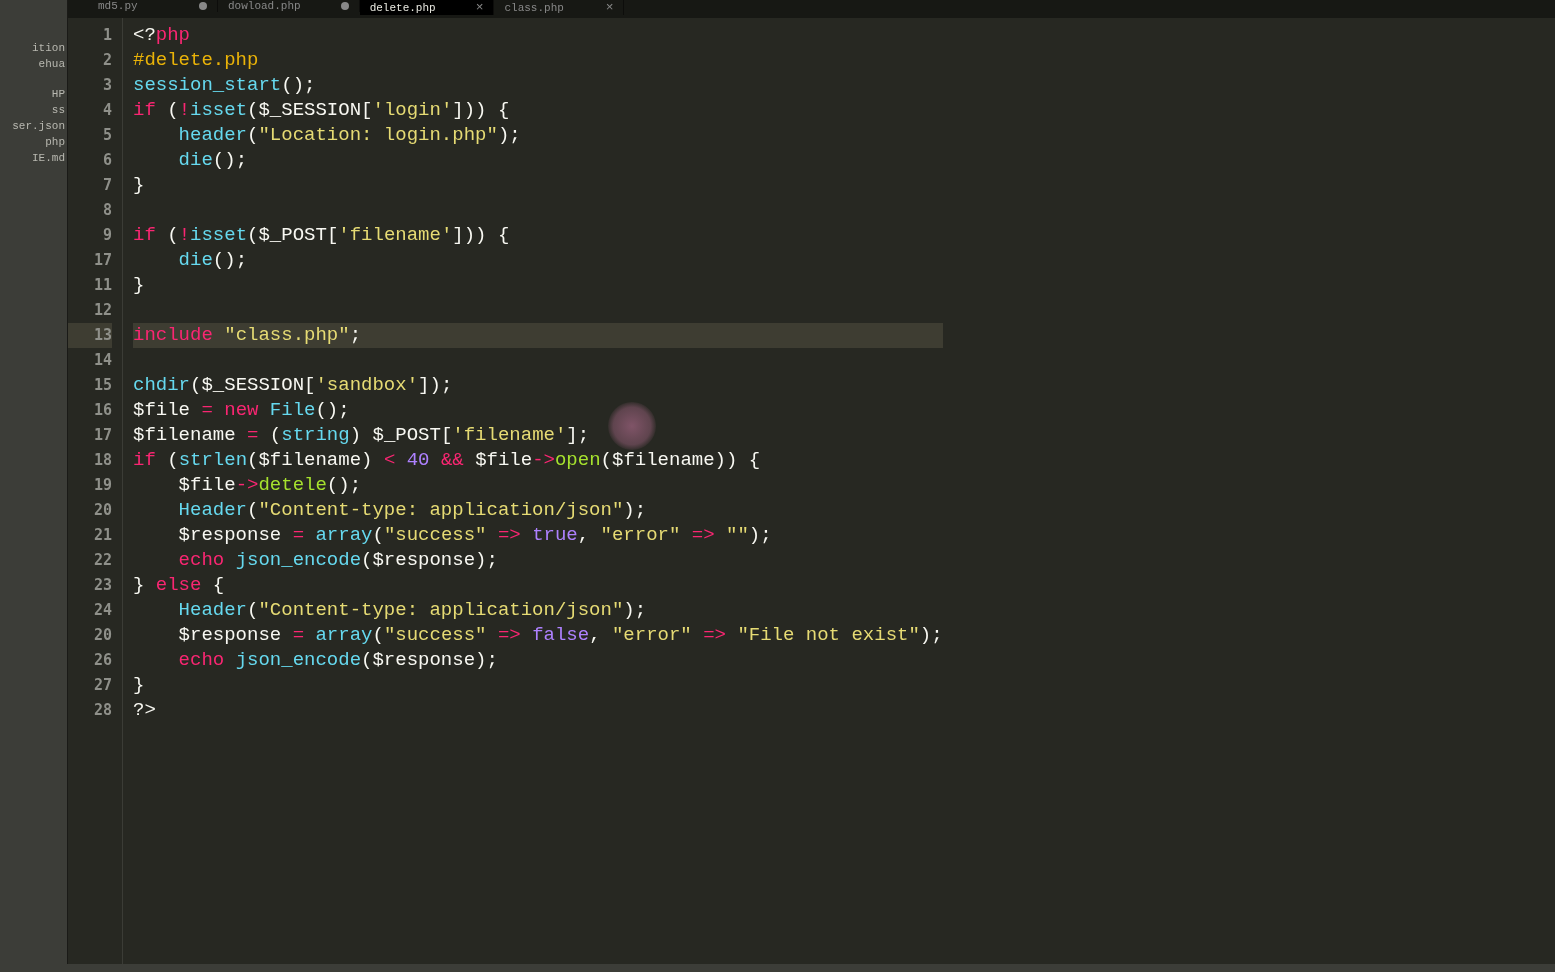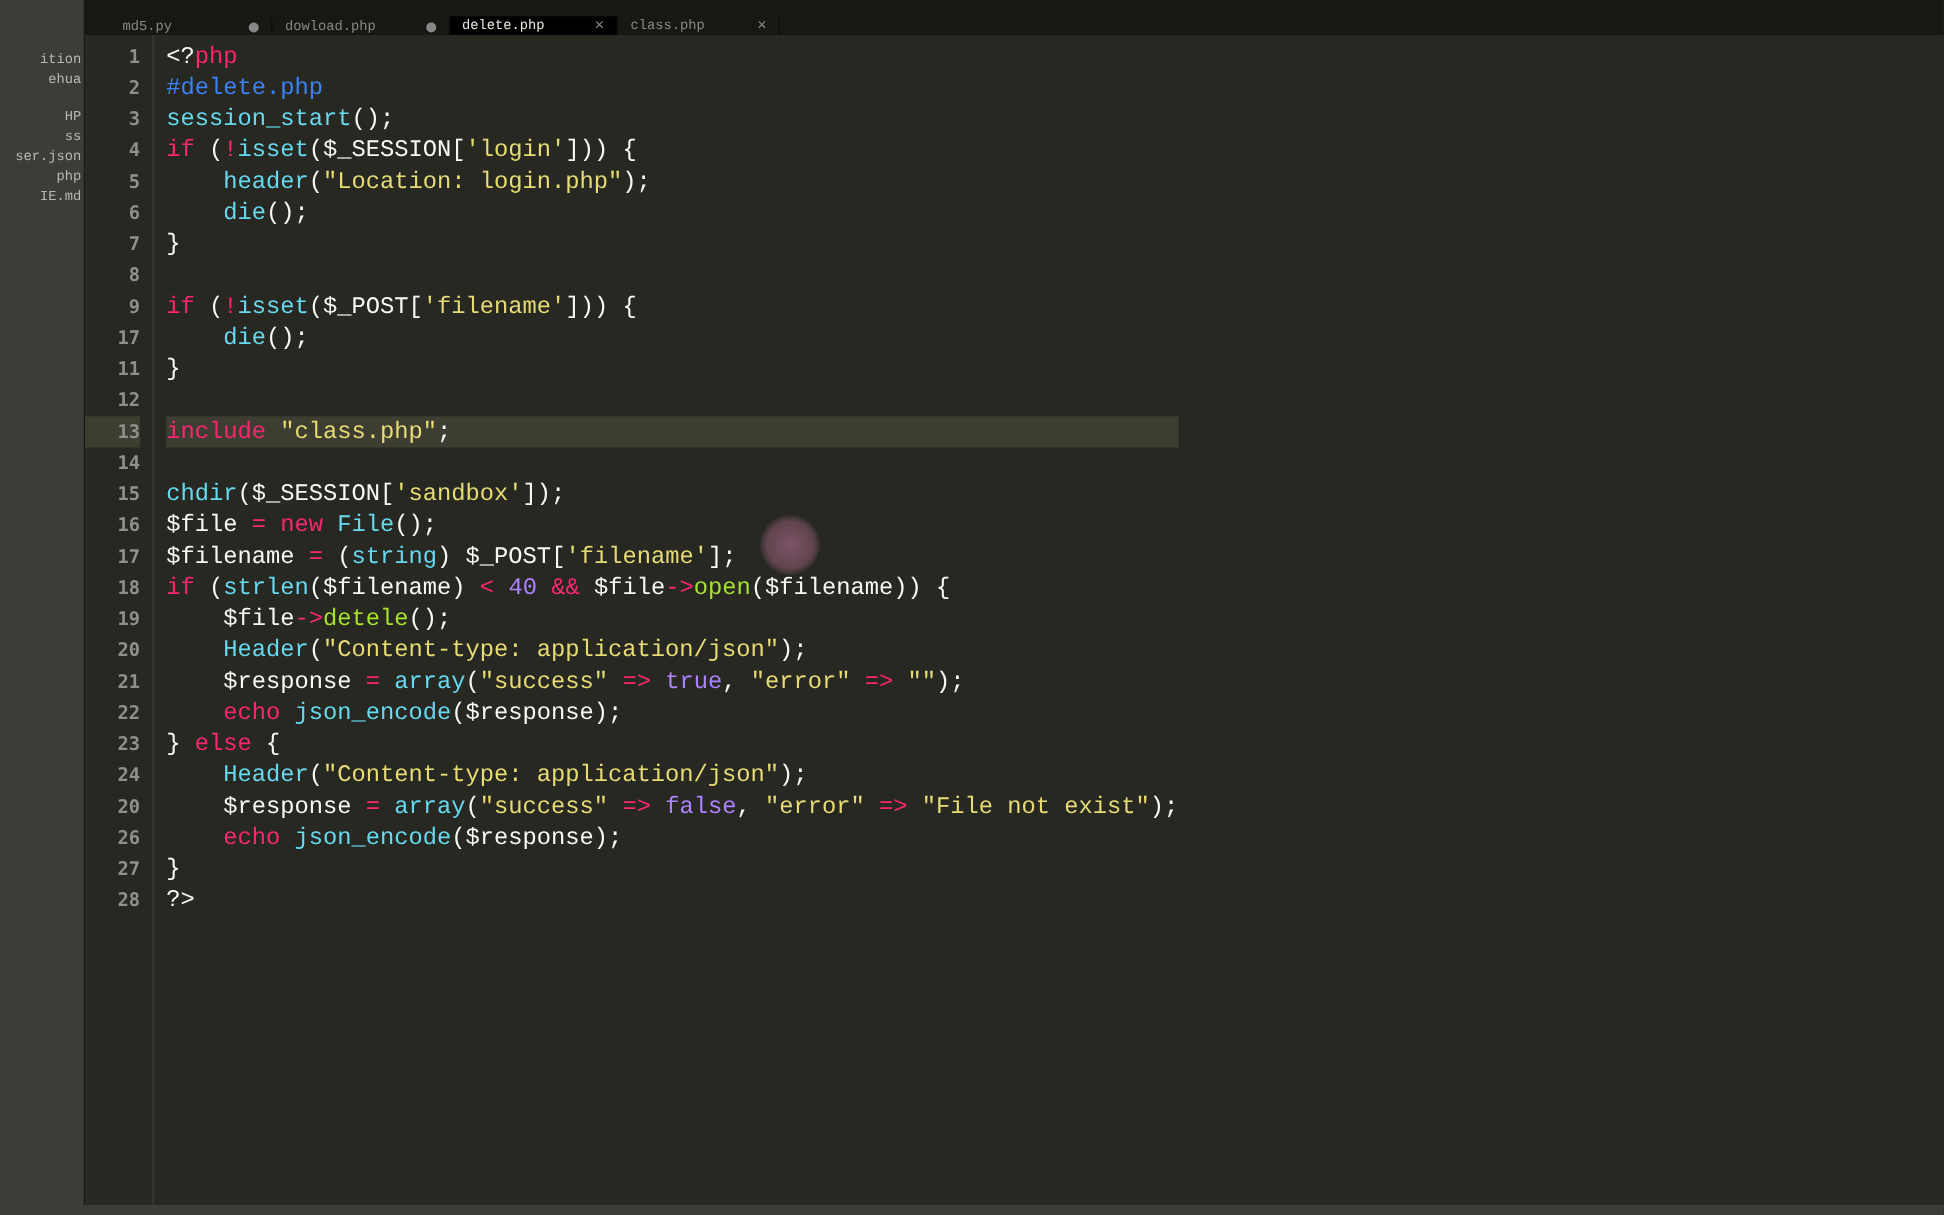--- a/index.html
+++ b/index.html
@@ -35,22 +35,22 @@
 }
 .main {
   flex: 1;
   display: flex;
   flex-direction: column;
   position: relative;
 }
 .tabs {
   display: flex;
   background: #171814;
-  height: 28px;
-  align-items: flex-end;
+  height: 18px;
+  align-items: flex-start;
   font-size: 11px;
   padding-left: 20px;
 }
 .tab {
   display: flex;
   align-items: center;
   padding: 0 10px;
   color: #888;
   border-right: 1px solid #0d0d0b;
   cursor: pointer;
@@ -101,21 +101,21 @@
   display: inline-block;
   width: 100%;
 }
 
 .c-red { color: #f92672; }           
 .c-purple { color: #ae81ff; }         
 .c-yellow { color: #e6db74; }         
 .c-green { color: #a6e22e; }          
 .c-blue { color: #66d9ef; }           
 .c-blue-it { color: #66d9ef; }         
-.c-gray { color: #3b82f6; }           
+.c-gray { color: #eab308; }           
 .c-white { color: #f8f8f2; }          
 
 .cursor-highlight {
   position: absolute;
   width: 48px;
   height: 48px;
   background: radial-gradient(circle, rgba(200,120,160,0.55) 0%, rgba(200,120,160,0.35) 55%, rgba(200,120,160,0) 75%);
   border-radius: 50%;
   pointer-events: none;
 }

